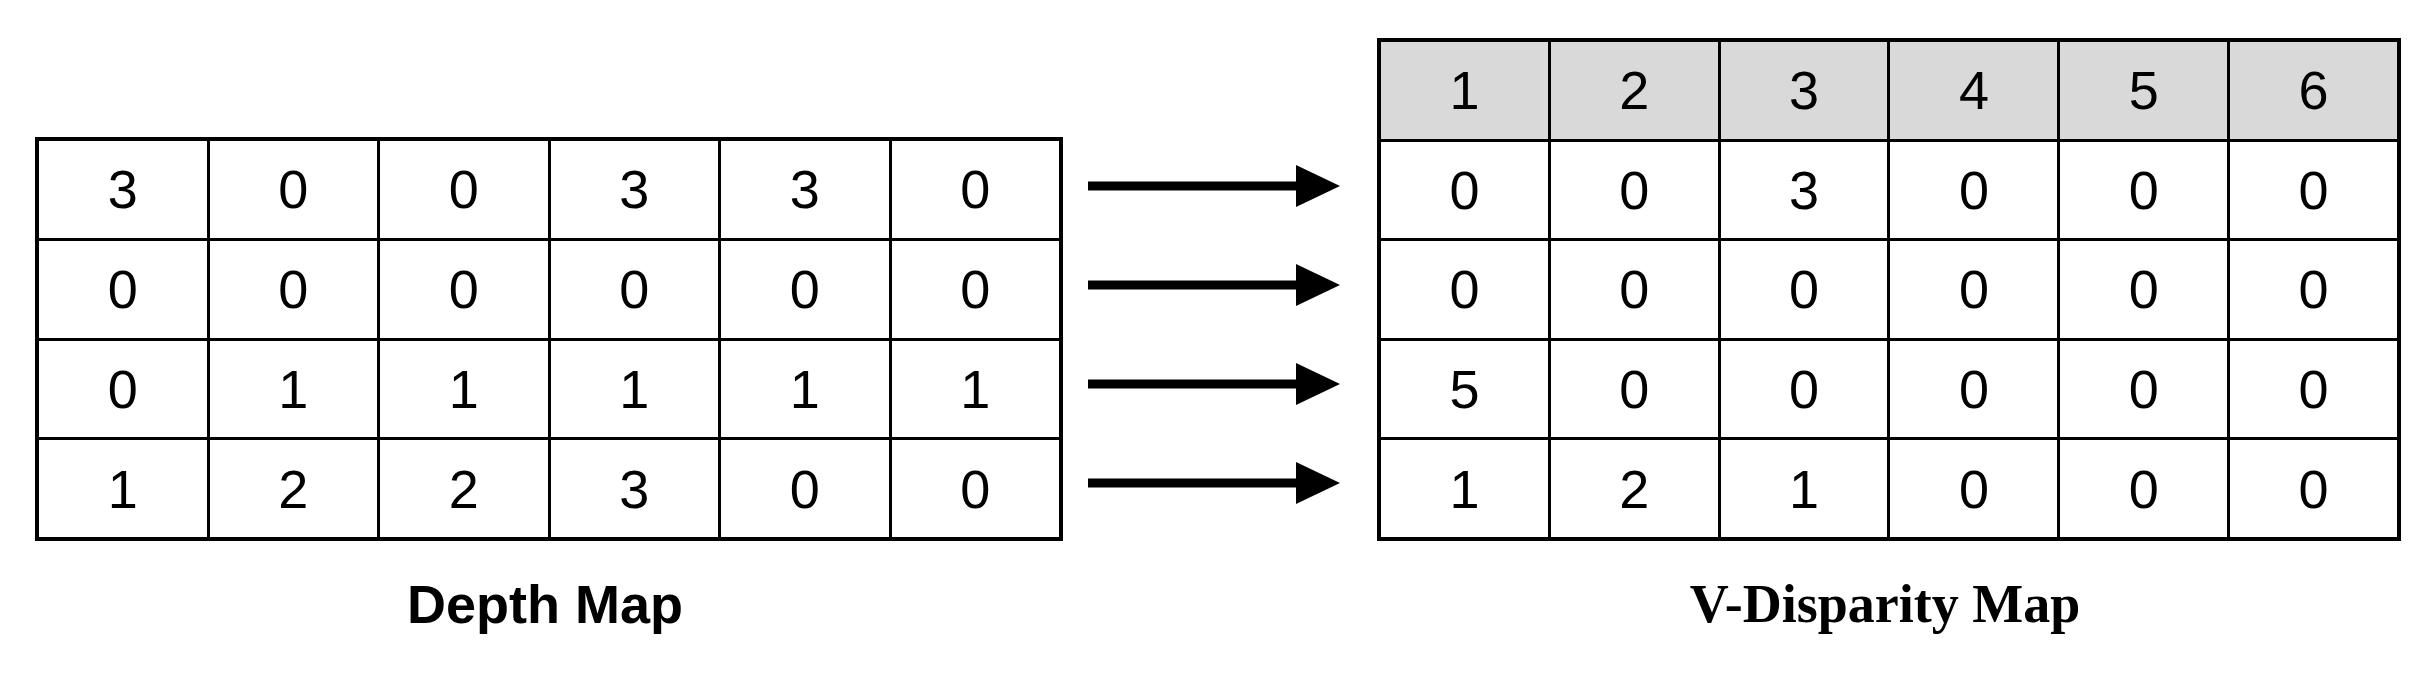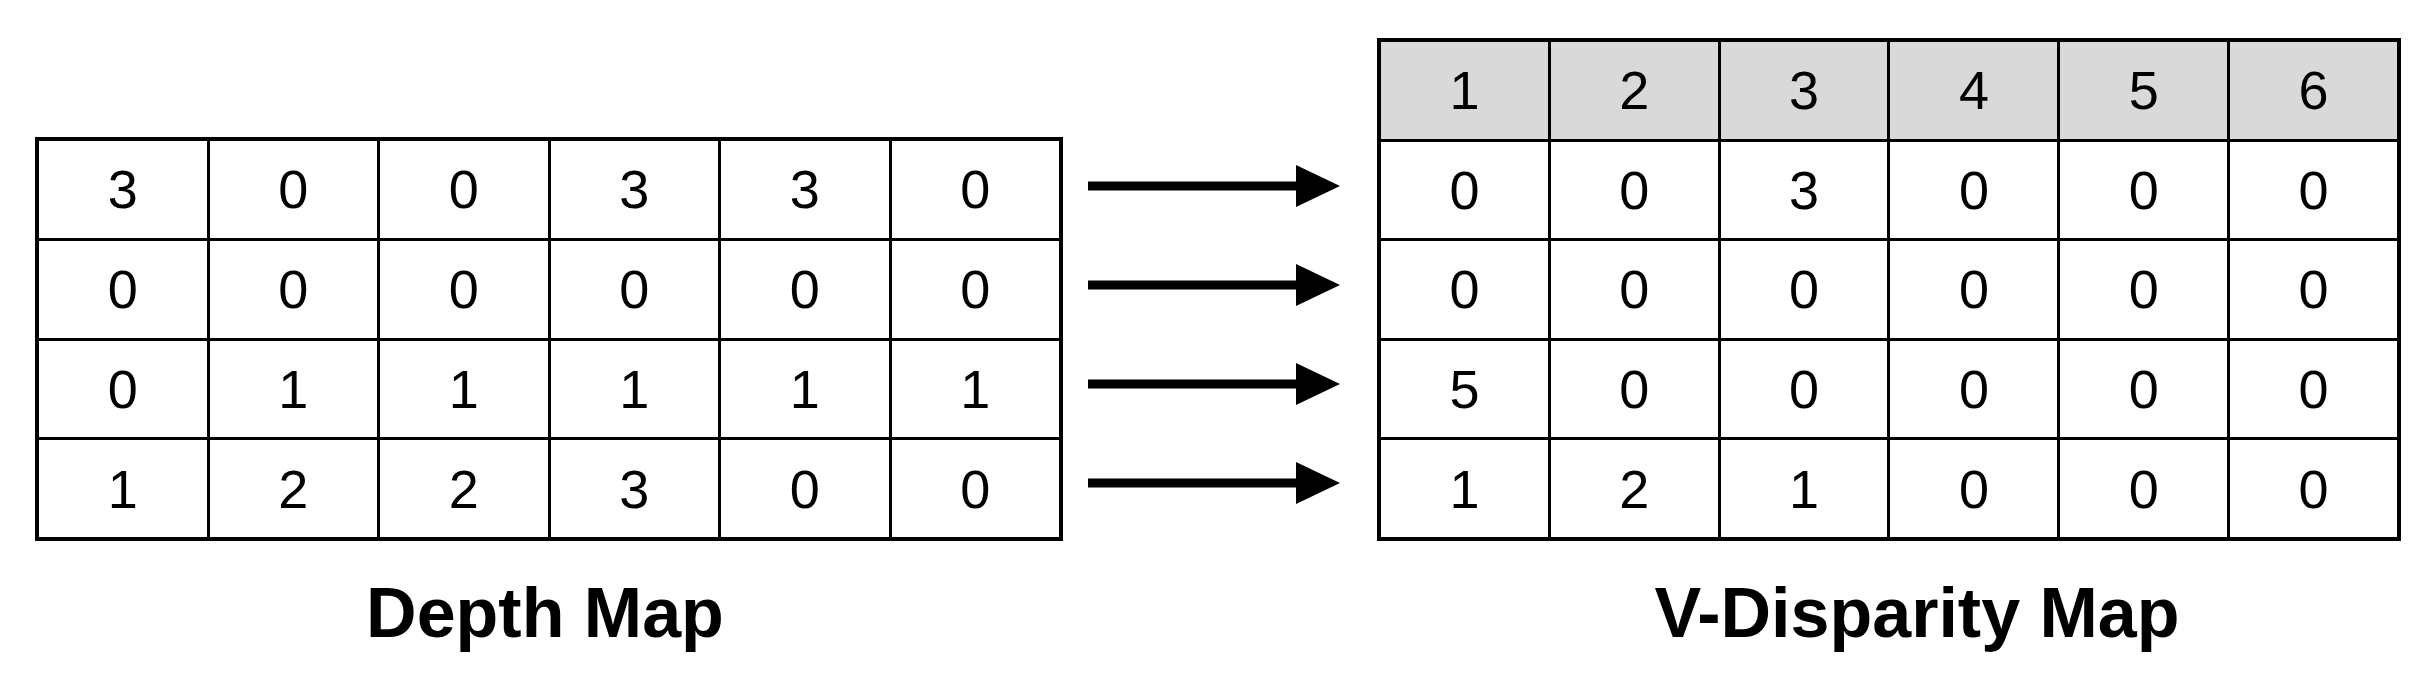--- a/index.html
+++ b/index.html
@@ -79,34 +79,35 @@
     border-bottom: 21px solid transparent;
   }
   .arrow-1 { left: 1088px; top: 165px; }
   .arrow-2 { left: 1088px; top: 264px; }
   .arrow-3 { left: 1088px; top: 363px; }
   .arrow-4 { left: 1088px; top: 462px; }
   
   .caption {
     position: absolute;
     text-align: center;
-    font-size: 70px;
+    font-size: 54px;
     font-weight: 700;
     color: #000000;
     line-height: 1.1;
   }
   .caption-depth {
     left: 35px;
     top: 575px;
     width: 1020px;
   }
   .caption-vdisp {
-    left: 1409px;
+    left: 1377px;
     top: 575px;
     width: 1016px;
+    font-family: Liberation Serif, serif;
   }
 </style>
 </head>
 <body>
 
 <div class="canvas">
 
   <div class="map-table depth-table">
     <div class="cell">3</div>
     <div class="cell">0</div>

